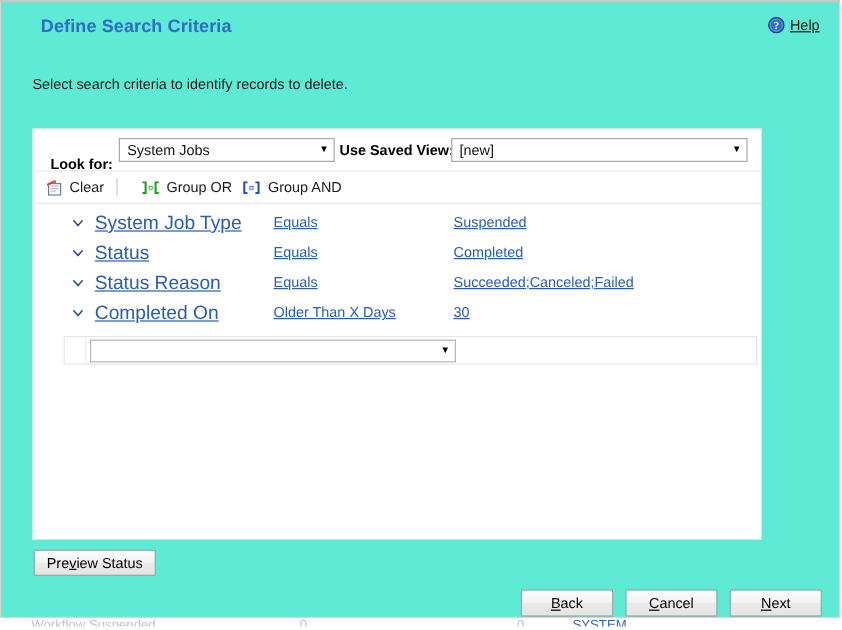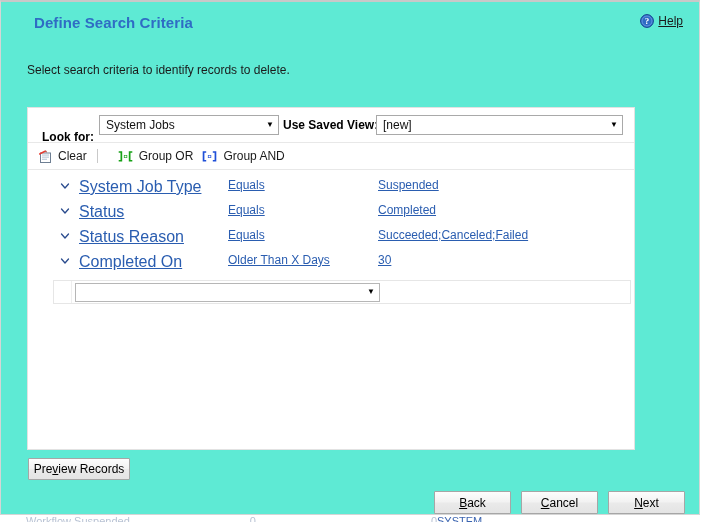--- a/index.html
+++ b/index.html
@@ -38,21 +38,21 @@
     align-items: flex-start;
     font-size: 11px;
     color: #b9c3d4;
     white-space: nowrap;
     overflow: hidden;
   }
   .bg-sliver .sliver-row span { display: inline-block; overflow: hidden; height: 6px; line-height: 11px; }
   .sl1 { margin-left: 26px; }
   .sl2 { margin-left: 120px; }
   .sl3 { margin-left: 175px; }
-  .sl4 { color: #3b64b0; }
+  .sl4 { margin-left: 40px; color: #3b64b0; }
 
   .dialog {
     position: absolute;
     left: 0; top: 0;
     width: 700px;
     height: 515px;
     background: #5eead4;
     border: 1px solid #d5d5d5;
     border-top: 2px solid #c8c8c8;
     box-sizing: border-box;
@@ -423,21 +423,21 @@
           <div class="newrow-select">
             <span class="sel-text" title=""></span>
             <span class="sel-arrow">▼</span>
           </div>
         </div>
 
       </div>
     </div>
 
     <div class="btn" id="preview-records-button">
-      <span><span>Pre</span><span class="accel">v</span><span>iew Records</span></span>
+      <span><span>Pre</span><span class="accel">v</span><span>iew Status</span></span>
     </div>
 
     <div class="btn-row">
       <div class="btn">
         <span><span class="accel">B</span><span>ack</span></span>
       </div>
       <div class="btn">
         <span><span class="accel">C</span><span>ancel</span></span>
       </div>
       <div class="btn">

